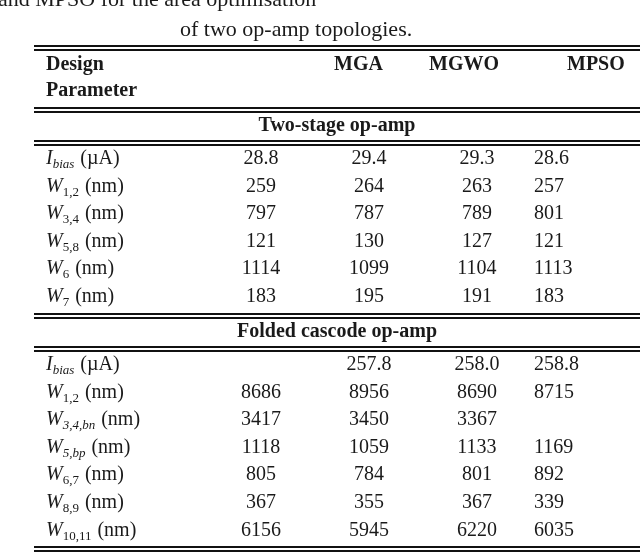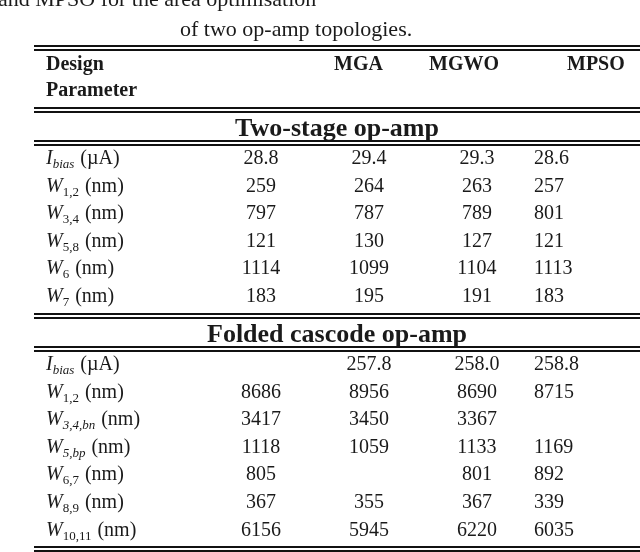--- a/index.html
+++ b/index.html
@@ -14,21 +14,21 @@
          font-family:"Liberation Serif",serif; }
   .row span { position:absolute; top:0; white-space:nowrap; }
   .param { left:12px; }
   .c1 { left:172px; width:110px; text-align:center; }
   .c2 { left:285px; width:100px; text-align:center; }
   .c3 { left:388px; width:110px; text-align:center; }
   .c4 { left:500px; width:104px; }
   .hdr { font-weight:bold; font-size:20px; }
   .hc1 { left:170px; } .hc2 { left:300px; } .hc3 { left:395px; } .hc4 { left:513px;margin-left:20px; }
   .sec { position:absolute; left:34px; width:606px; text-align:center; font-weight:bold;
-         font-size:26px; font-family:"Liberation Serif",serif; }
+         font-size:20px; font-family:"Liberation Serif",serif; }
   i.v { font-style:italic; }
   sub { font-size:13px; font-style:italic; vertical-align:-4px; line-height:0; }
   sub.up { font-style:normal; }
 </style>
 </head>
 <body>
 
 <div class="cap1">and MPSO for the area optimisation</div>
 <div class="cap2">of two op-amp topologies.</div>
 
@@ -120,20 +120,21 @@
     <div class="row" style="top: 434.8px;">
       <span class="param"><i class="v">W</i><sub>5,bp</sub><span style="position: static; margin-left: 6px;">(nm)</span></span>
       <span class="c1">1118</span>
       <span class="c2">1059</span>
       <span class="c3">1133</span>
       <span class="c4">1169</span>
     </div>
     <div class="row" style="top: 462.4px;">
       <span class="param"><i class="v">W</i><sub class="up">6,7</sub><span style="position: static; margin-left: 6px;">(nm)</span></span>
       <span class="c1">805</span>
+      <span class="c2">784</span>
       <span class="c3">801</span>
       <span class="c4">892</span>
     </div>
     <div class="row" style="top: 490px;">
       <span class="param"><i class="v">W</i><sub class="up">8,9</sub><span style="position: static; margin-left: 6px;">(nm)</span></span>
       <span class="c1">367</span>
       <span class="c2">355</span>
       <span class="c3">367</span>
       <span class="c4">339</span>
     </div>

